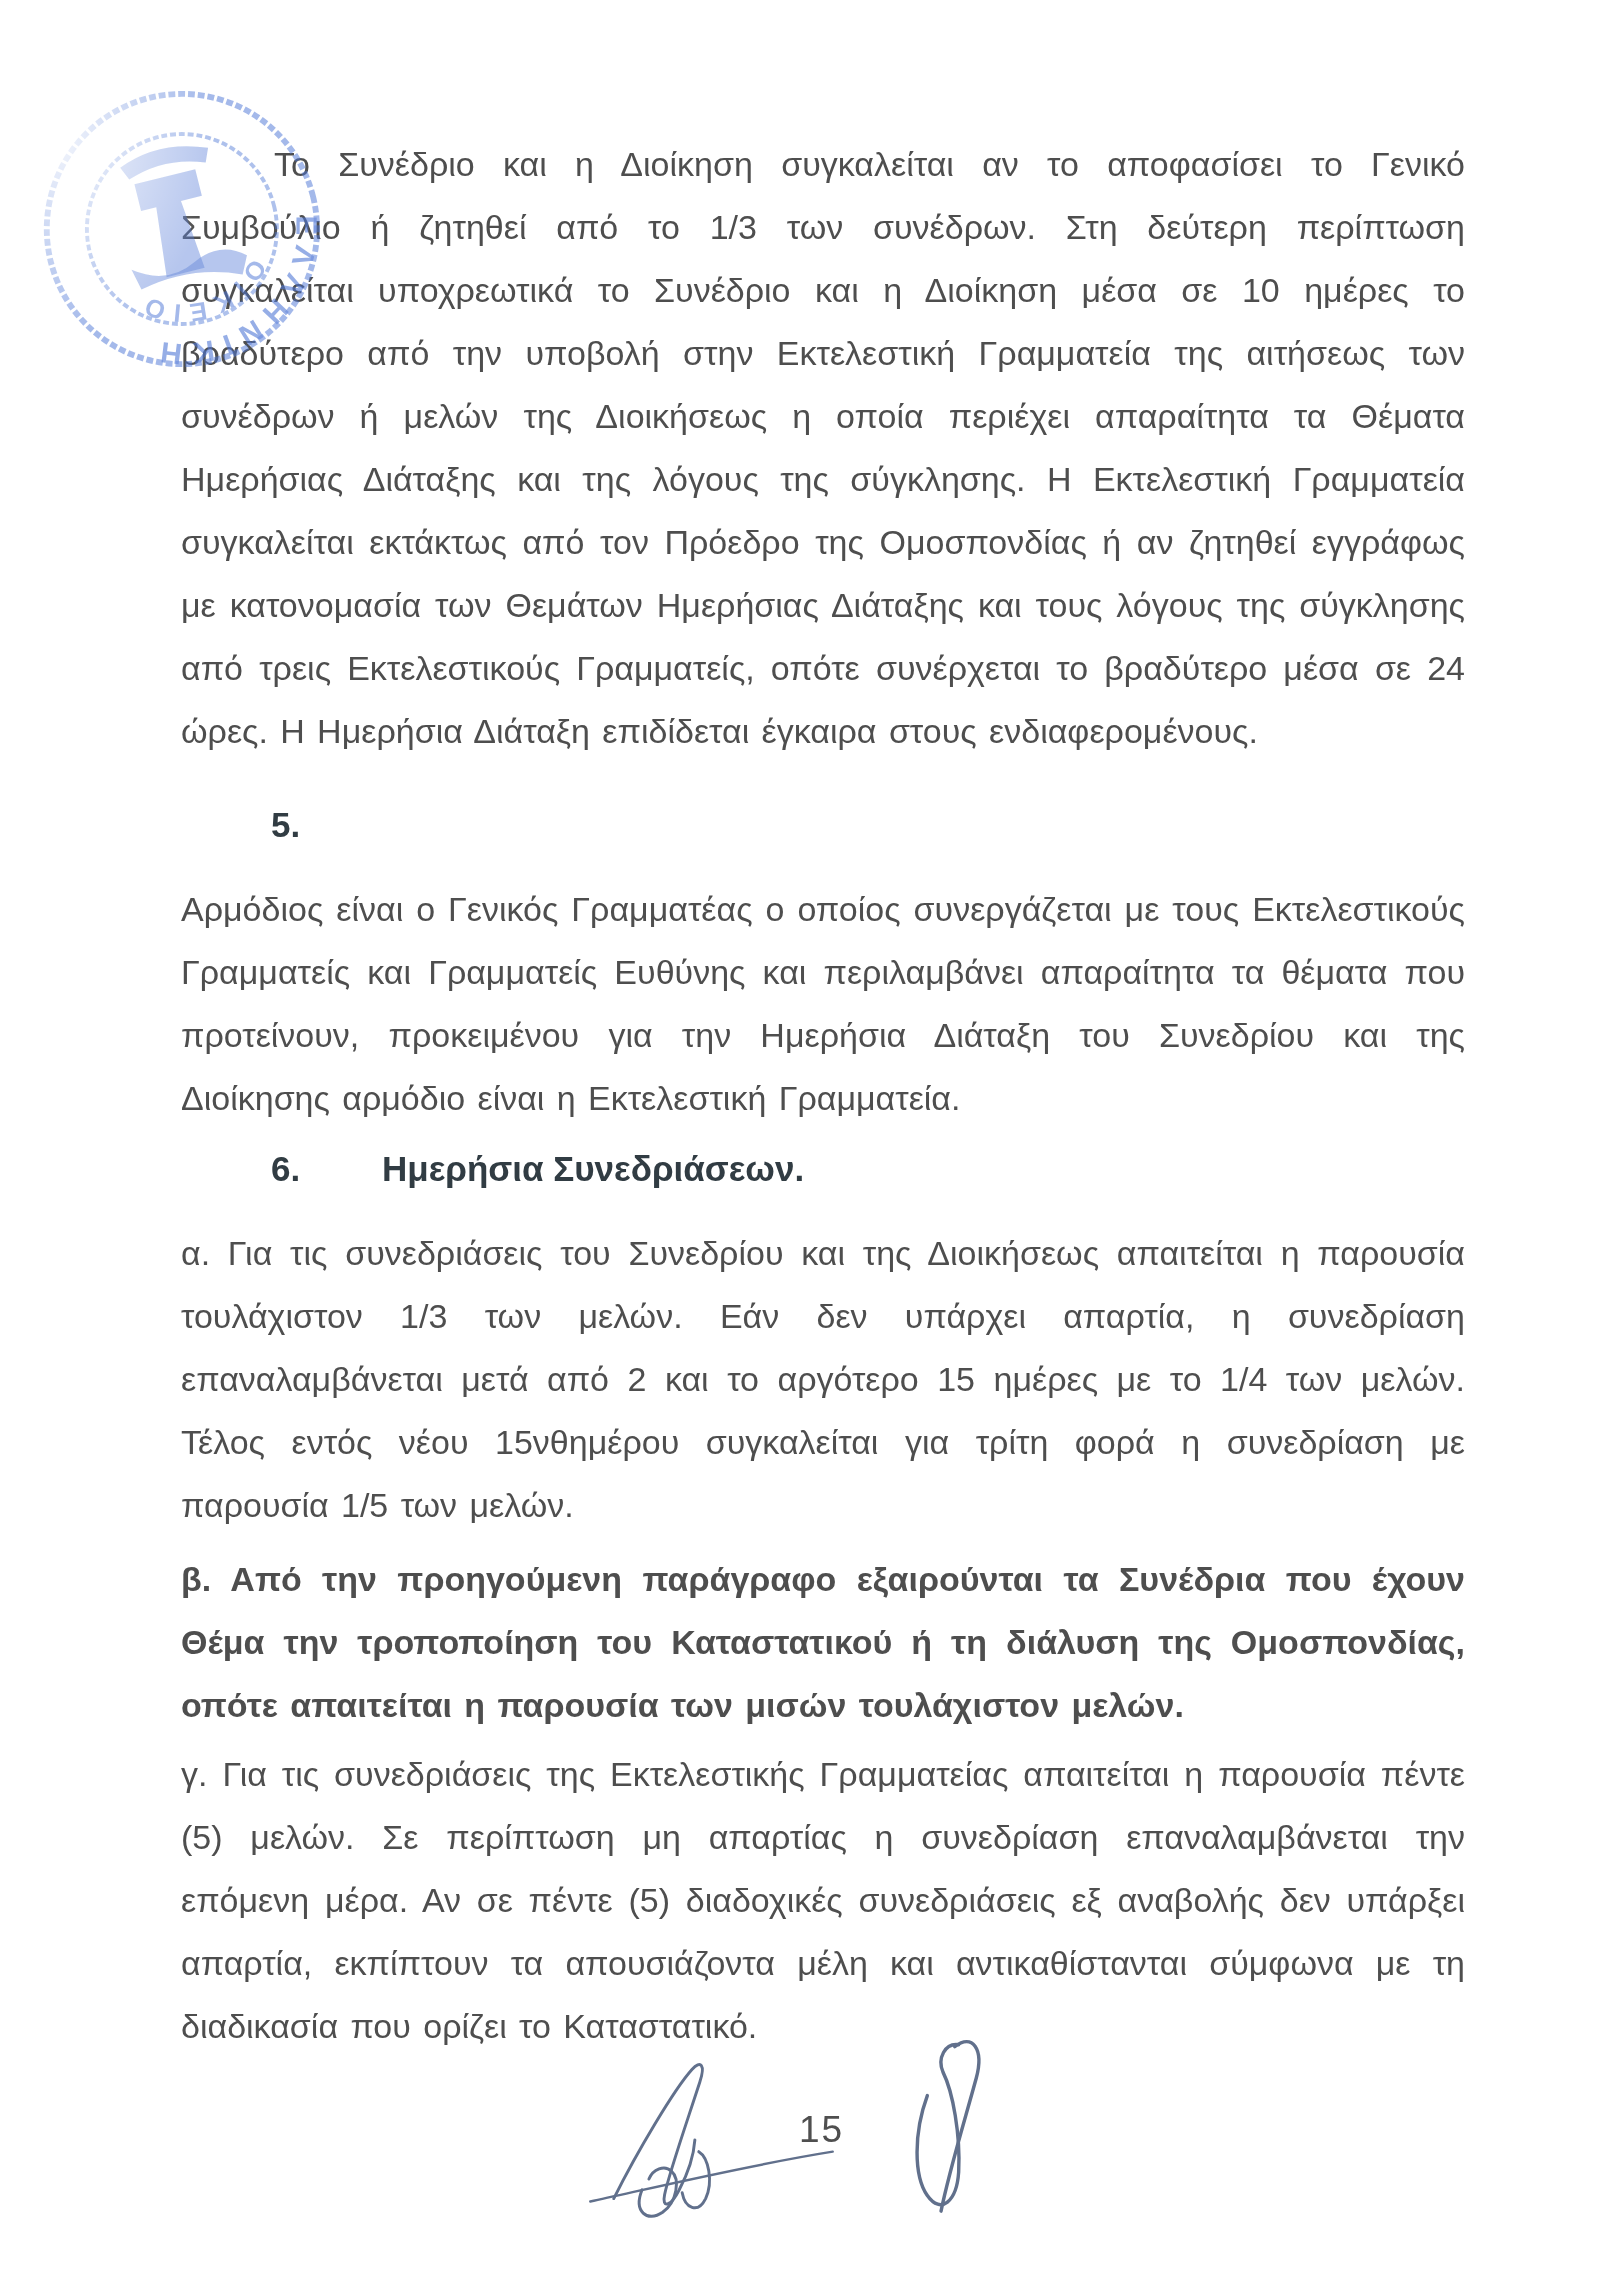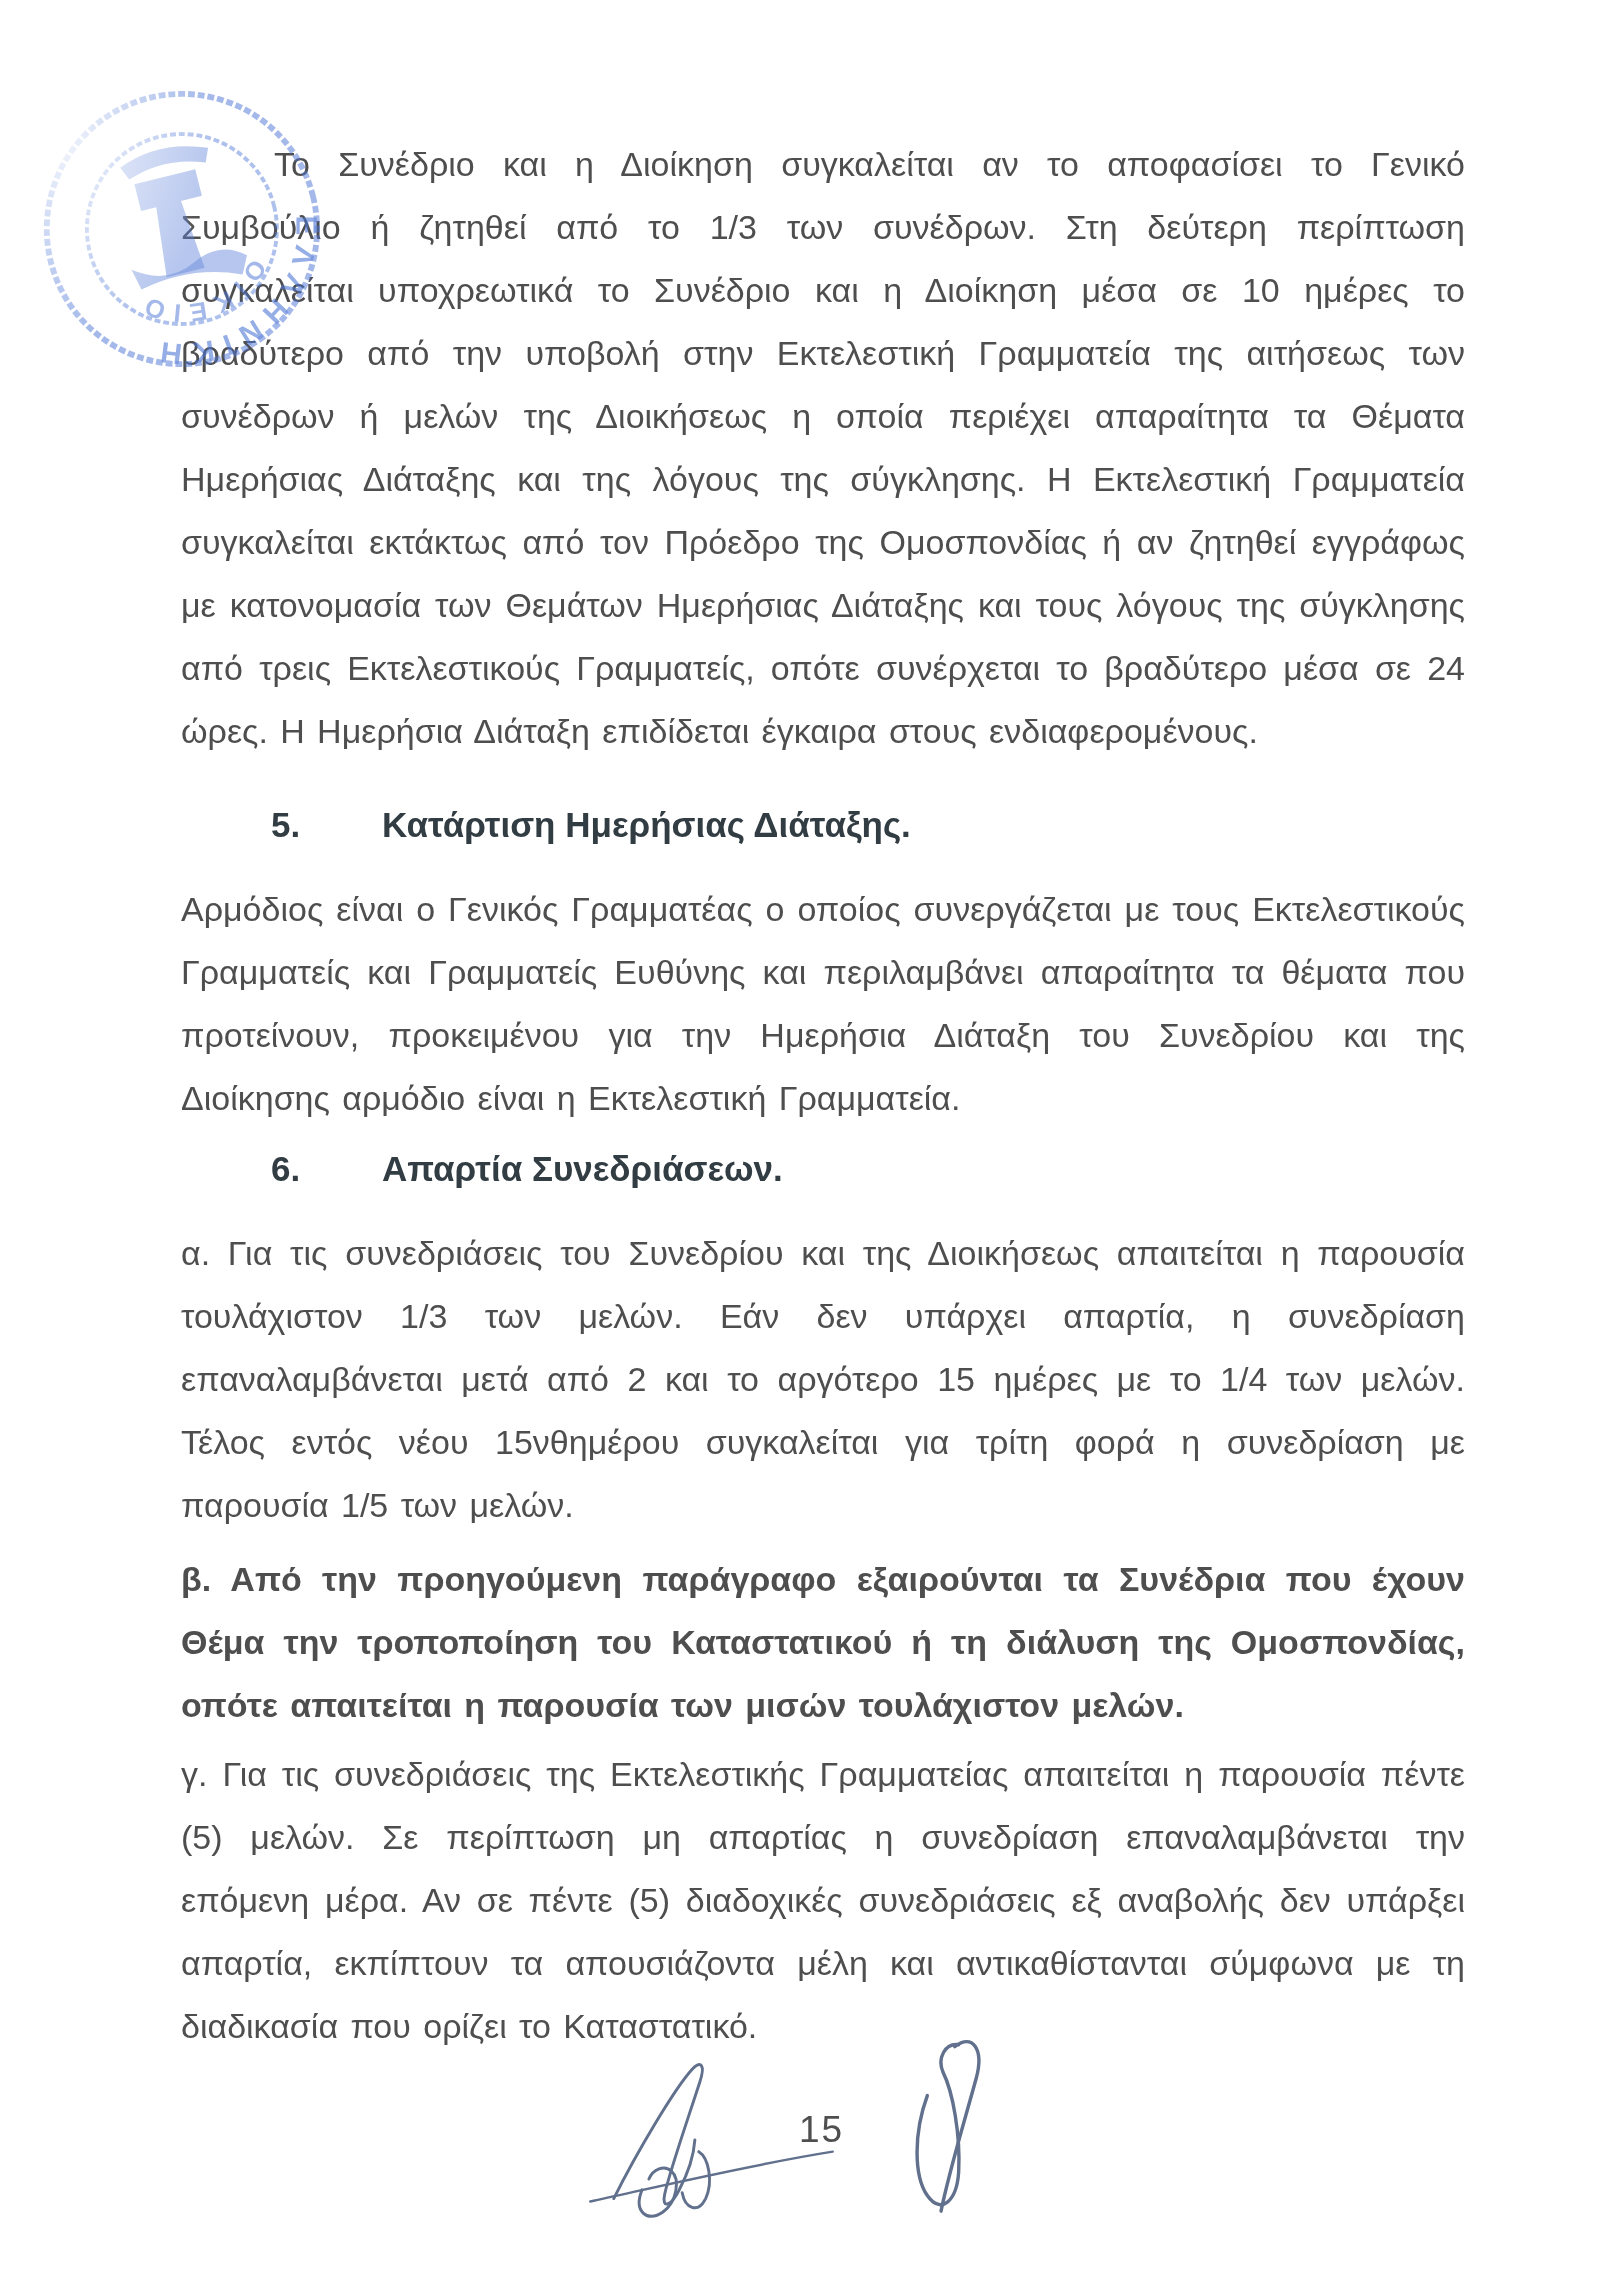--- a/index.html
+++ b/index.html
@@ -65,27 +65,26 @@
 <body>
 
 <div class="page">
 
   <div class="content">
 
     <p class="intro">Το Συνέδριο και η Διοίκηση συγκαλείται αν το αποφασίσει το Γενικό Συμβούλιο ή ζητηθεί από το 1/3 των συνέδρων. Στη δεύτερη περίπτωση συγκαλείται υποχρεωτικά το Συνέδριο και η Διοίκηση μέσα σε 10 ημέρες το βραδύτερο από την υποβολή στην Εκτελεστική Γραμματεία της αιτήσεως των συνέδρων ή μελών της Διοικήσεως η οποία περιέχει απαραίτητα τα Θέματα Ημερήσιας Διάταξης και της λόγους της σύγκλησης. Η Εκτελεστική Γραμματεία συγκαλείται εκτάκτως από τον Πρόεδρο της Ομοσπονδίας ή αν ζητηθεί εγγράφως με κατονομασία των Θεμάτων Ημερήσιας Διάταξης και τους λόγους της σύγκλησης από τρεις Εκτελεστικούς Γραμματείς, οπότε συνέρχεται το βραδύτερο μέσα σε 24 ώρες. Η Ημερήσια Διάταξη επιδίδεται έγκαιρα στους ενδιαφερομένους.</p>
 
     <div class="section-heading h5">
       <span class="sec-num">5.</span>
-      <span class="sec-title">Κατάρτιση Ημερήσιας Διάταξης.</span>
     </div>
     <p class="p5">Αρμόδιος είναι ο Γενικός Γραμματέας ο οποίος συνεργάζεται με τους Εκτελεστικούς Γραμματείς και Γραμματείς Ευθύνης και περιλαμβάνει απαραίτητα τα θέματα που προτείνουν, προκειμένου για την Ημερήσια Διάταξη του Συνεδρίου και της Διοίκησης αρμόδιο είναι η Εκτελεστική Γραμματεία.</p>
 
     <div class="section-heading h6">
       <span class="sec-num">6.</span>
-      <span class="sec-title">Απαρτία Συνεδριάσεων.</span>
+      <span class="sec-title">Ημερήσια Συνεδριάσεων.</span>
     </div>
     <p class="pa">α. Για τις συνεδριάσεις του Συνεδρίου και της Διοικήσεως απαιτείται η παρουσία τουλάχιστον 1/3 των μελών. Εάν δεν υπάρχει απαρτία, η συνεδρίαση επαναλαμβάνεται μετά από 2 και το αργότερο 15 ημέρες με το 1/4 των μελών. Τέλος εντός νέου 15νθημέρου συγκαλείται για τρίτη φορά η συνεδρίαση με παρουσία 1/5 των μελών.</p>
     <p class="pb">β. Από την προηγούμενη παράγραφο εξαιρούνται τα Συνέδρια που έχουν Θέμα την τροποποίηση του Καταστατικού ή τη διάλυση της Ομοσπονδίας, οπότε απαιτείται η παρουσία των μισών τουλάχιστον μελών.</p>
     <p class="pc">γ. Για τις συνεδριάσεις της Εκτελεστικής Γραμματείας απαιτείται η παρουσία πέντε (5) μελών. Σε περίπτωση μη απαρτίας η συνεδρίαση επαναλαμβάνεται την επόμενη μέρα. Αν σε πέντε (5) διαδοχικές συνεδριάσεις εξ αναβολής δεν υπάρξει απαρτία, εκπίπτουν τα απουσιάζοντα μέλη και αντικαθίστανται σύμφωνα με τη διαδικασία που ορίζει το Καταστατικό.</p>
   </div>
 
   <svg class="stamp" viewBox="0 0 312 336" xmlns="http://www.w3.org/2000/svg">
     <defs>
       <path id="outerTextPath" d="M 41,168 a 117,117 0 1,1 234,0 a 117,117 0 1,1 -234,0" fill="none"></path>
       <path id="innerTextPath" d="M 81,168 a 77,77 0 1,1 154,0 a 77,77 0 1,1 -154,0" fill="none"></path>

